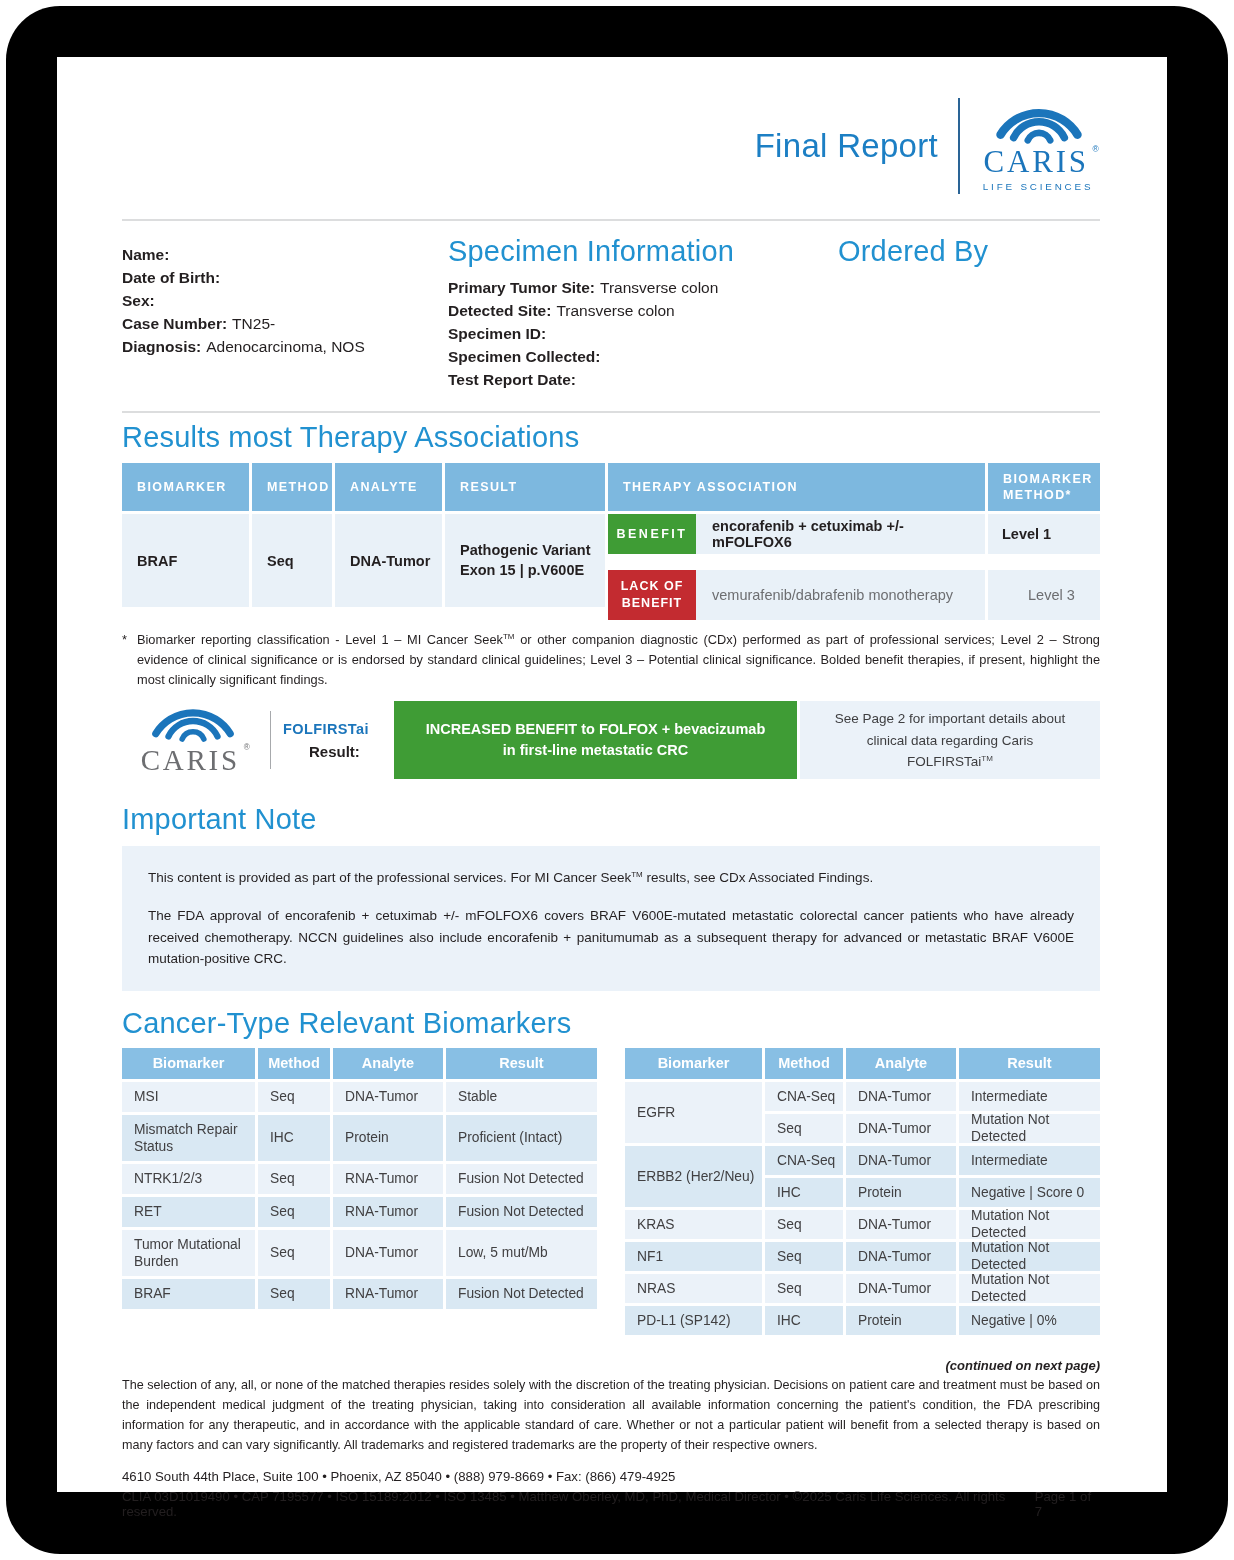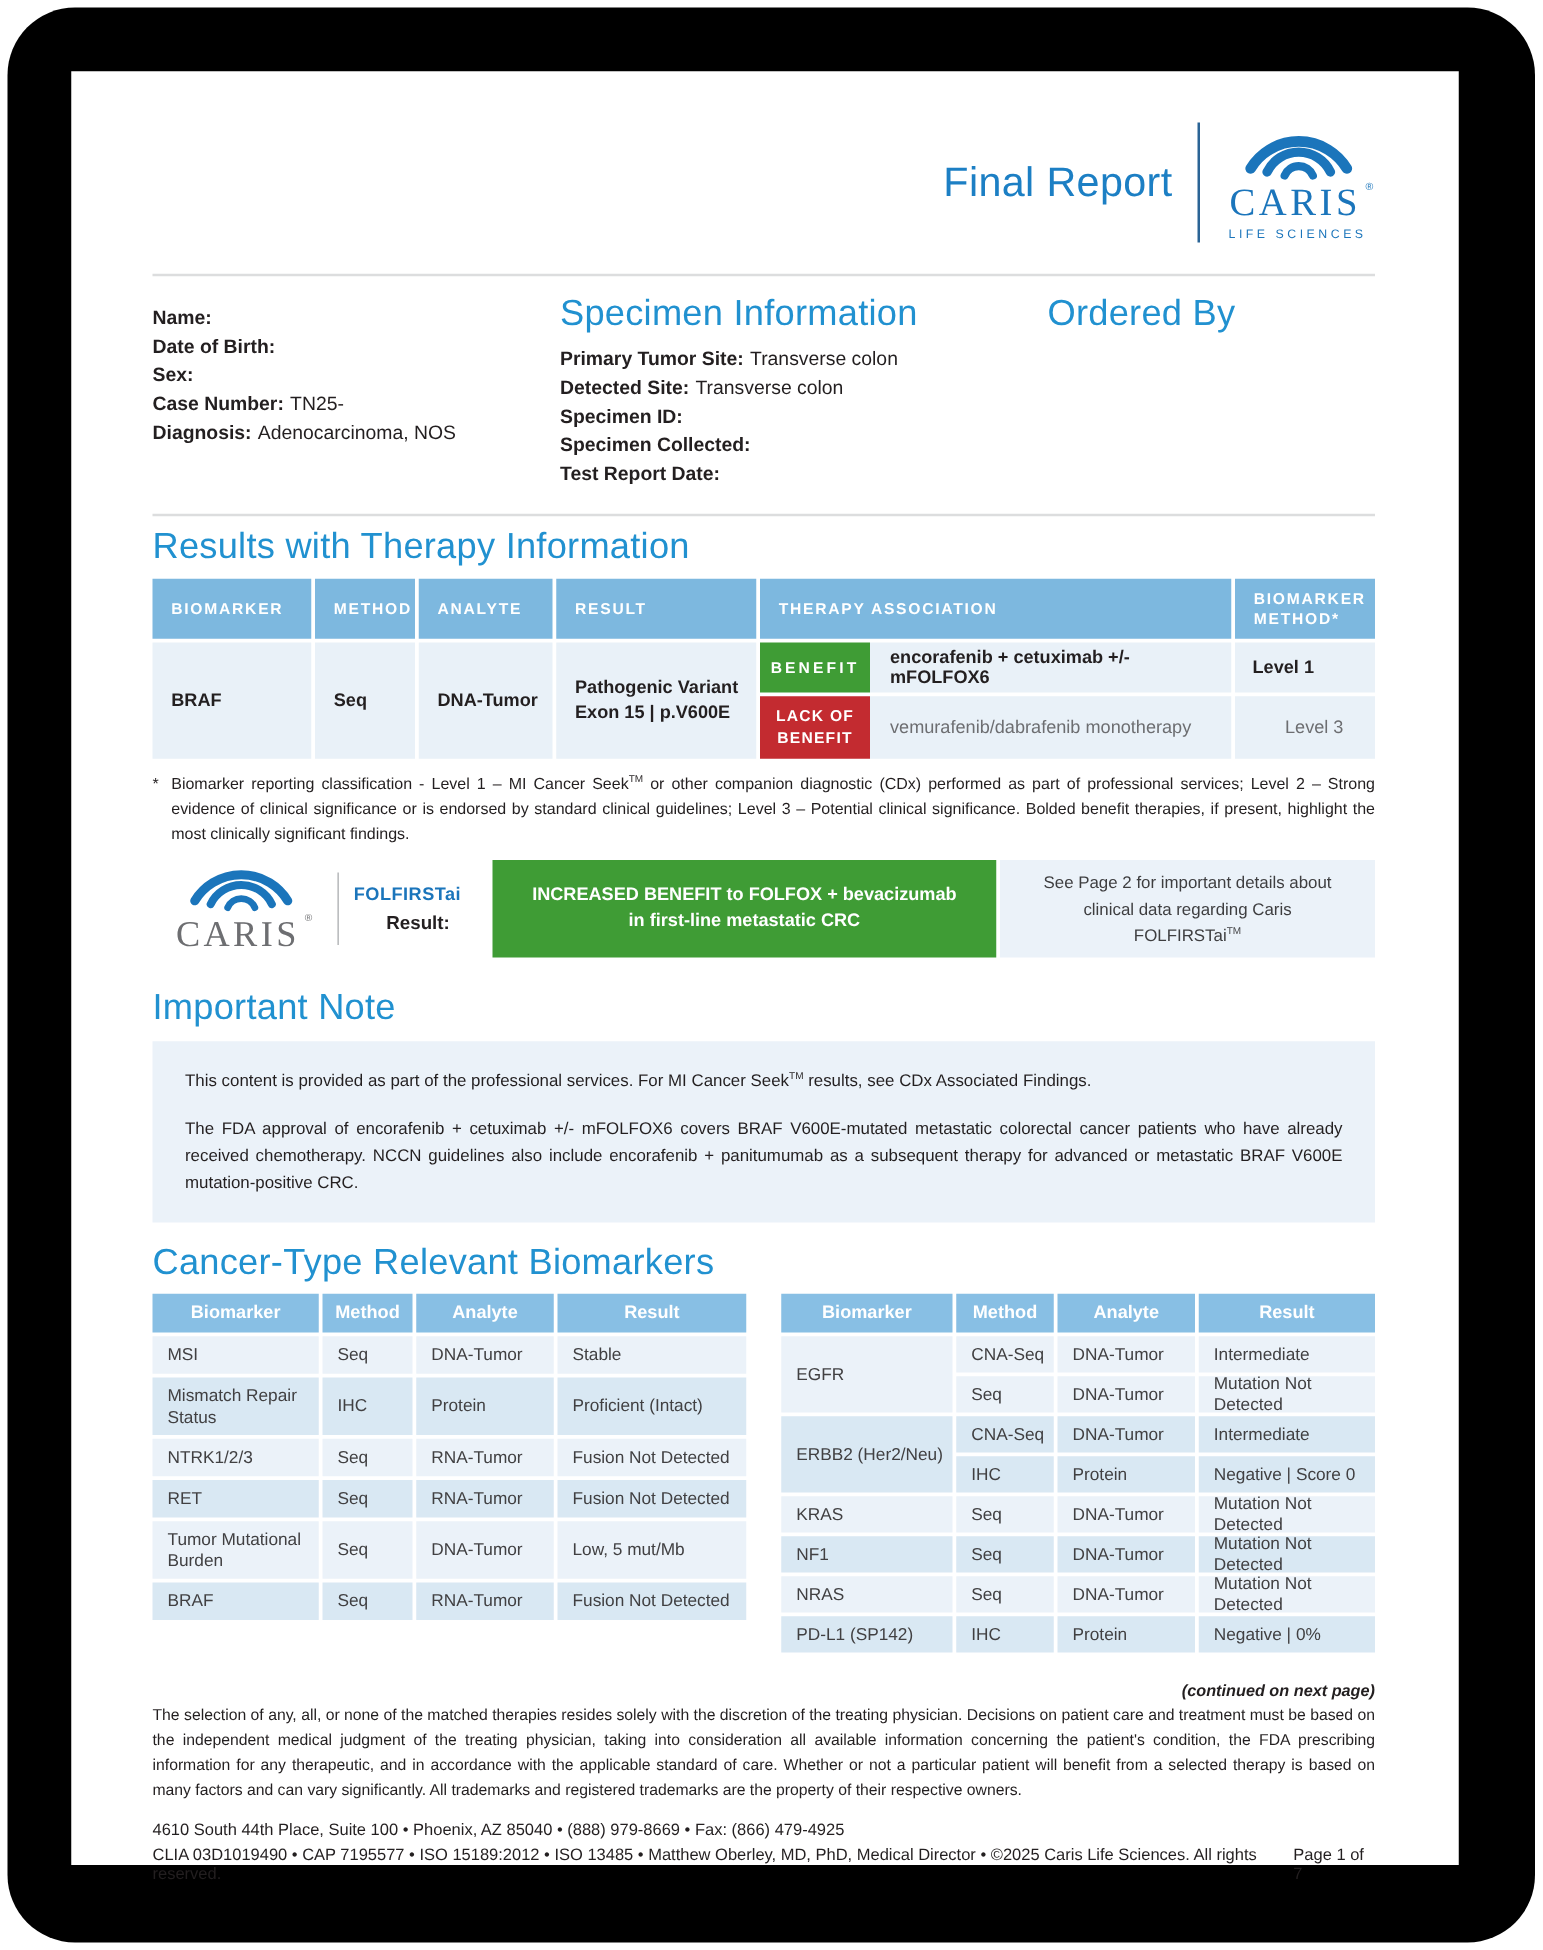--- a/index.html
+++ b/index.html
@@ -31,21 +31,21 @@
   
   .results-heading { margin-top:8px; }
   .therapy-table { margin-top:9px; width:978px; }
   .t-head { display:grid; grid-template-columns:127px 80px 107px 160px 377px 112px; column-gap:3px; }
   .t-head-cell { background:#7DB8DF; color:#fff; font-weight:bold; font-size:12.5px; letter-spacing:1.4px;
                  height:48px; display:flex; align-items:center; padding-left:15px; line-height:1.3; }
   .t-body { display:grid; grid-template-columns:127px 80px 107px 160px 377px 112px; column-gap:3px; margin-top:3px; }
   .t-cell { background:#E9F1F8; display:flex; align-items:center; padding-left:15px;
             font-size:14.5px; font-weight:bold; height:93px; }
   .t-result { line-height:1.35; }
-  .assoc-col, .level-col { display:flex; flex-direction:column; row-gap:3px; }
+  .assoc-col, .level-col { display:flex; flex-direction:column; row-gap:16px; }
   .assoc-row { display:flex; }
   .assoc-row1 { height:40px; }
   .assoc-row2 { height:50px; }
   .badge { width:88px; color:#fff; font-weight:bold; display:flex; flex-direction:column;
            align-items:center; justify-content:center; text-align:center; }
   .badge-benefit { background:#3F9C35; font-size:12.5px; letter-spacing:2.5px; }
   .badge-lack { background:#C32B30; font-size:12.5px; letter-spacing:1px; line-height:1.35; }
   .assoc-text { flex:1; background:#E9F1F8; display:flex; align-items:center; padding-left:16px; font-size:14.5px; }
   .assoc-bold { font-weight:bold; }
   .assoc-gray { color:#6D6E71; }
@@ -140,21 +140,21 @@
           <div class="field"><span class="flabel">Test Report Date:</span><span class="fvalue"></span></div>
         </div>
       </div>
       <div class="col-ordered">
         <div class="section-heading">Ordered By</div>
       </div>
     </div>
 
     <hr class="hline2">
 
-    <div class="section-heading results-heading">Results with Therapy Information</div>
+    <div class="section-heading results-heading">Results most Therapy Associations</div>
     <div class="therapy-table">
       <div class="t-head">
         <div class="t-head-cell">BIOMARKER</div>
         <div class="t-head-cell">METHOD</div>
         <div class="t-head-cell">ANALYTE</div>
         <div class="t-head-cell">RESULT</div>
         <div class="t-head-cell">THERAPY ASSOCIATION</div>
         <div class="t-head-cell">BIOMARKER METHOD*</div>
       </div>
       <div class="t-body">

